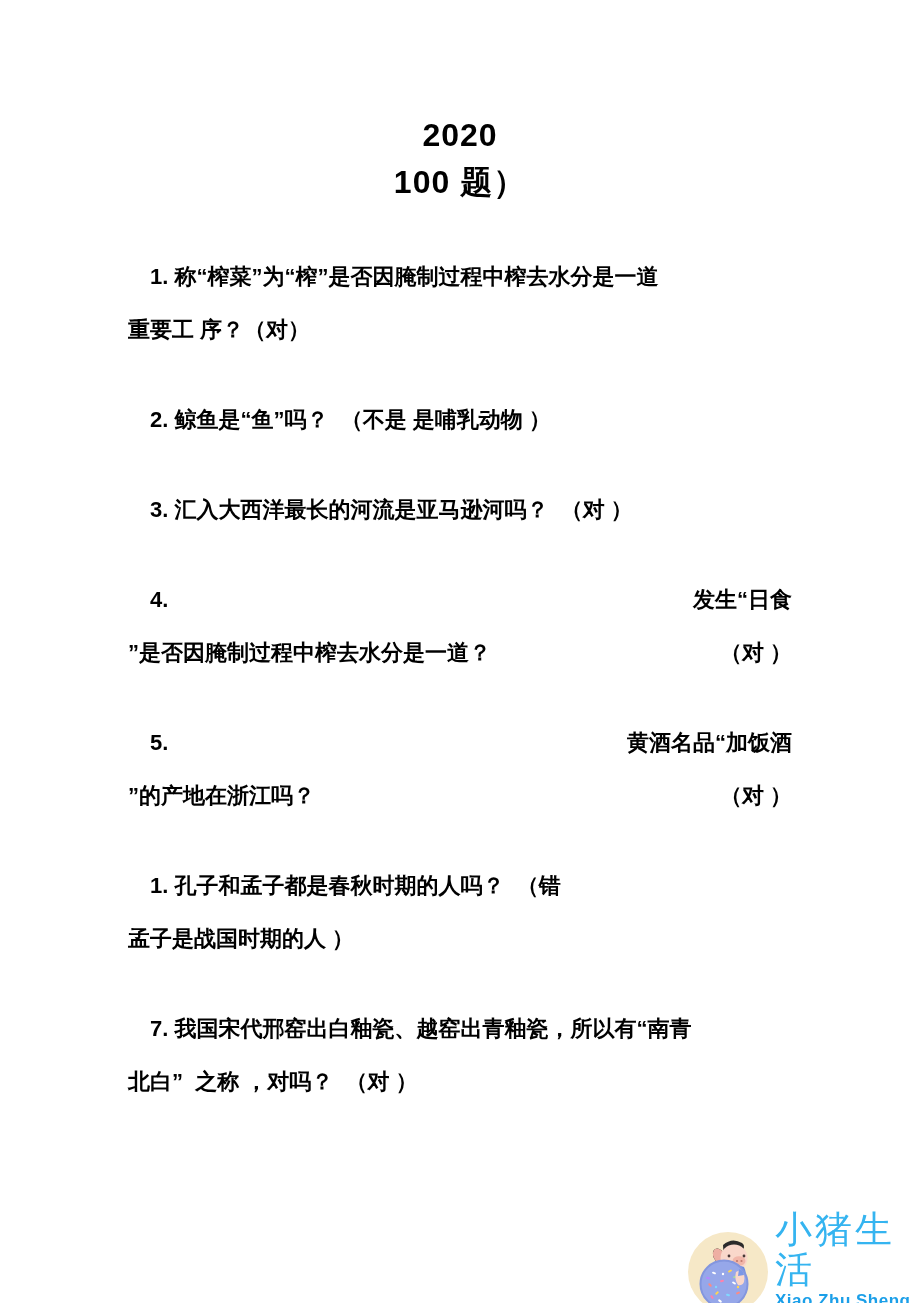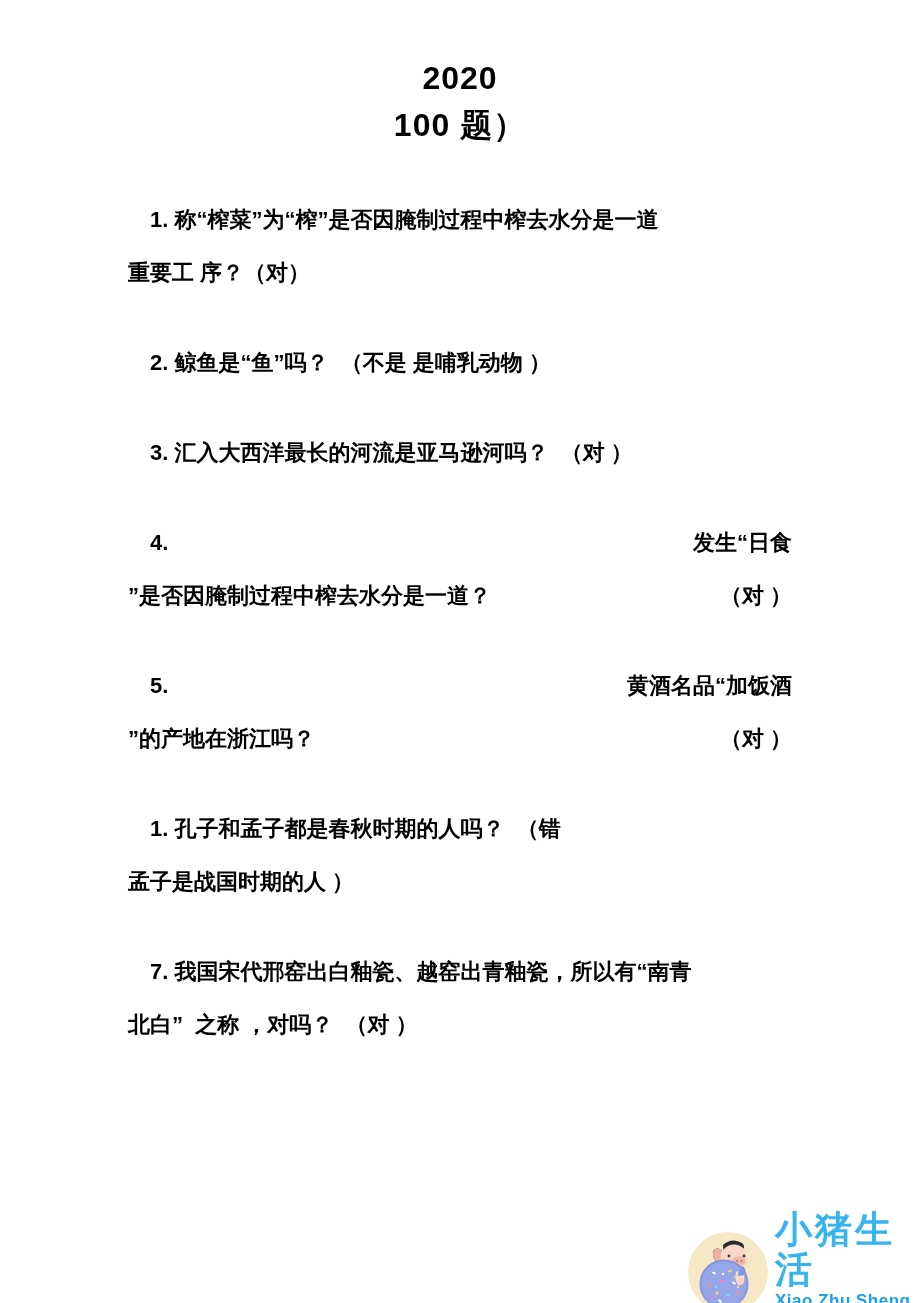--- a/index.html
+++ b/index.html
@@ -11,21 +11,21 @@
     width: 920px;
     height: 1303px;
     margin: 0 auto;
     background: #ffffff;
     color: #000000;
     overflow: hidden;
   }
 
   
   .doc-title {
-    padding-top: 55px;
+    padding-top: 112px;
     text-align: center;
     font-weight: 700;
     font-size: 32px;
     line-height: 47px;
     letter-spacing: 1px;
   }
 
   
   .questions {
     margin-top: 44px;
@@ -50,21 +50,21 @@
     left: 688px;
     top: 1210px;
     display: flex;
     align-items: center;
     gap: 7px;
   }
   .watermark .badge { width: 80px; height: 80px; flex: 0 0 auto; }
   .brand-text { display: flex; flex-direction: column; }
   .brand-cn {
     font-size: 37px;
-    font-weight: 700;
+    font-weight: 400;
     letter-spacing: 3px;
     line-height: 40px;
   }
   .brand-en {
     font-size: 17px;
     font-weight: 700;
     letter-spacing: 0.5px;
     line-height: 22px;
   }
 </style>

